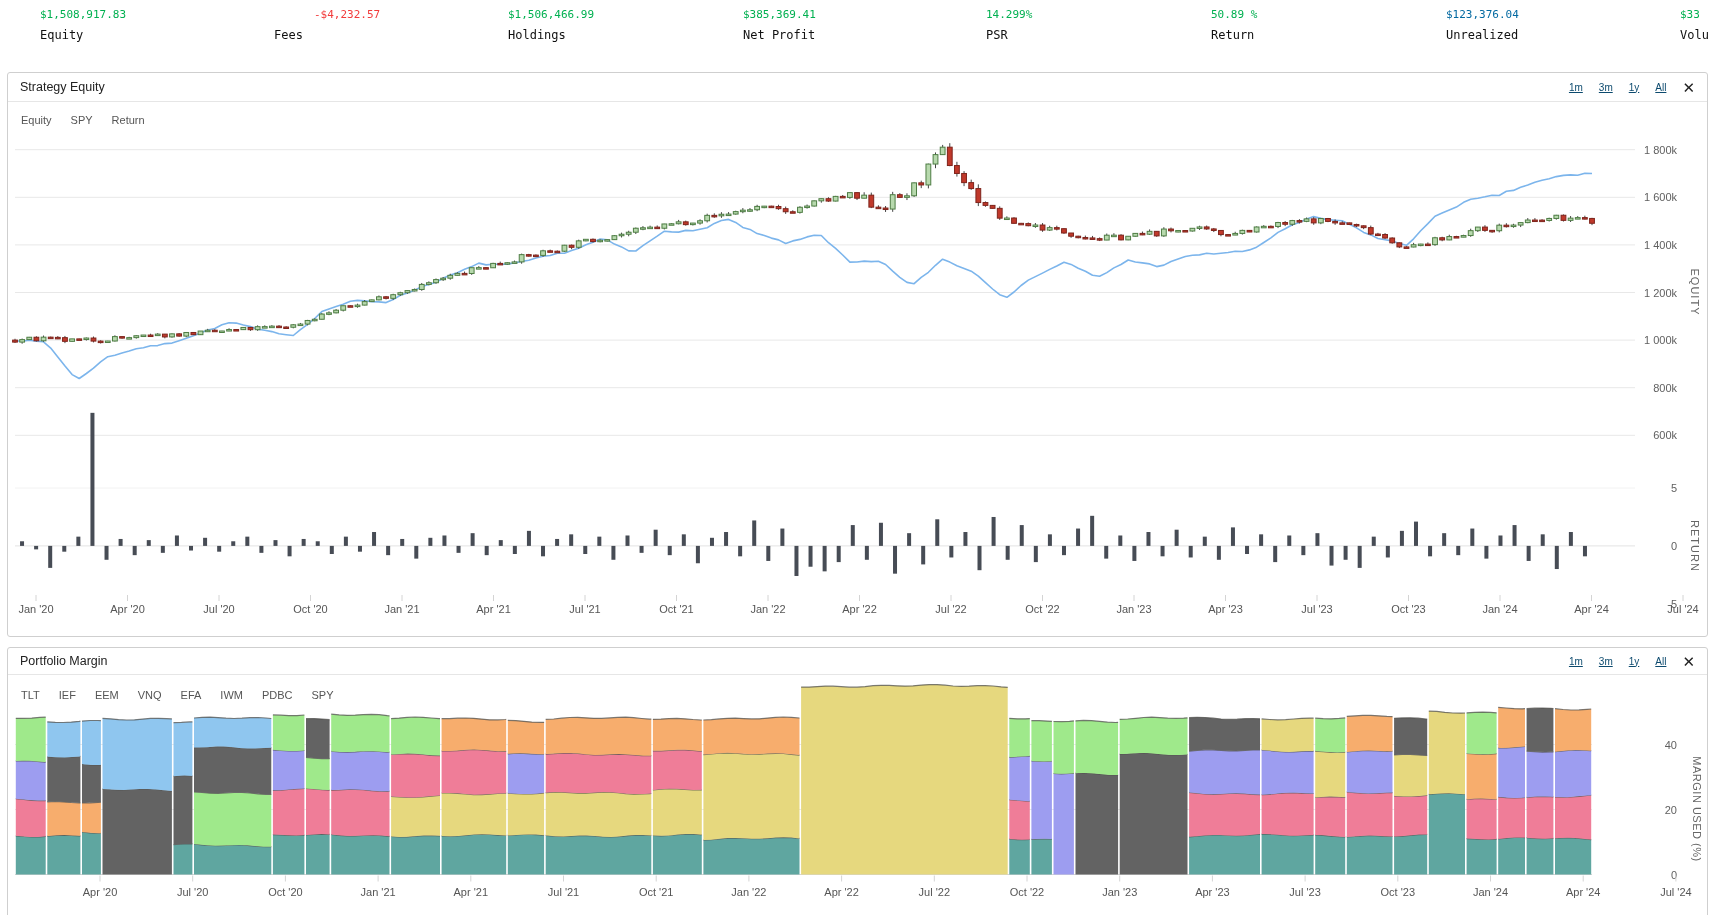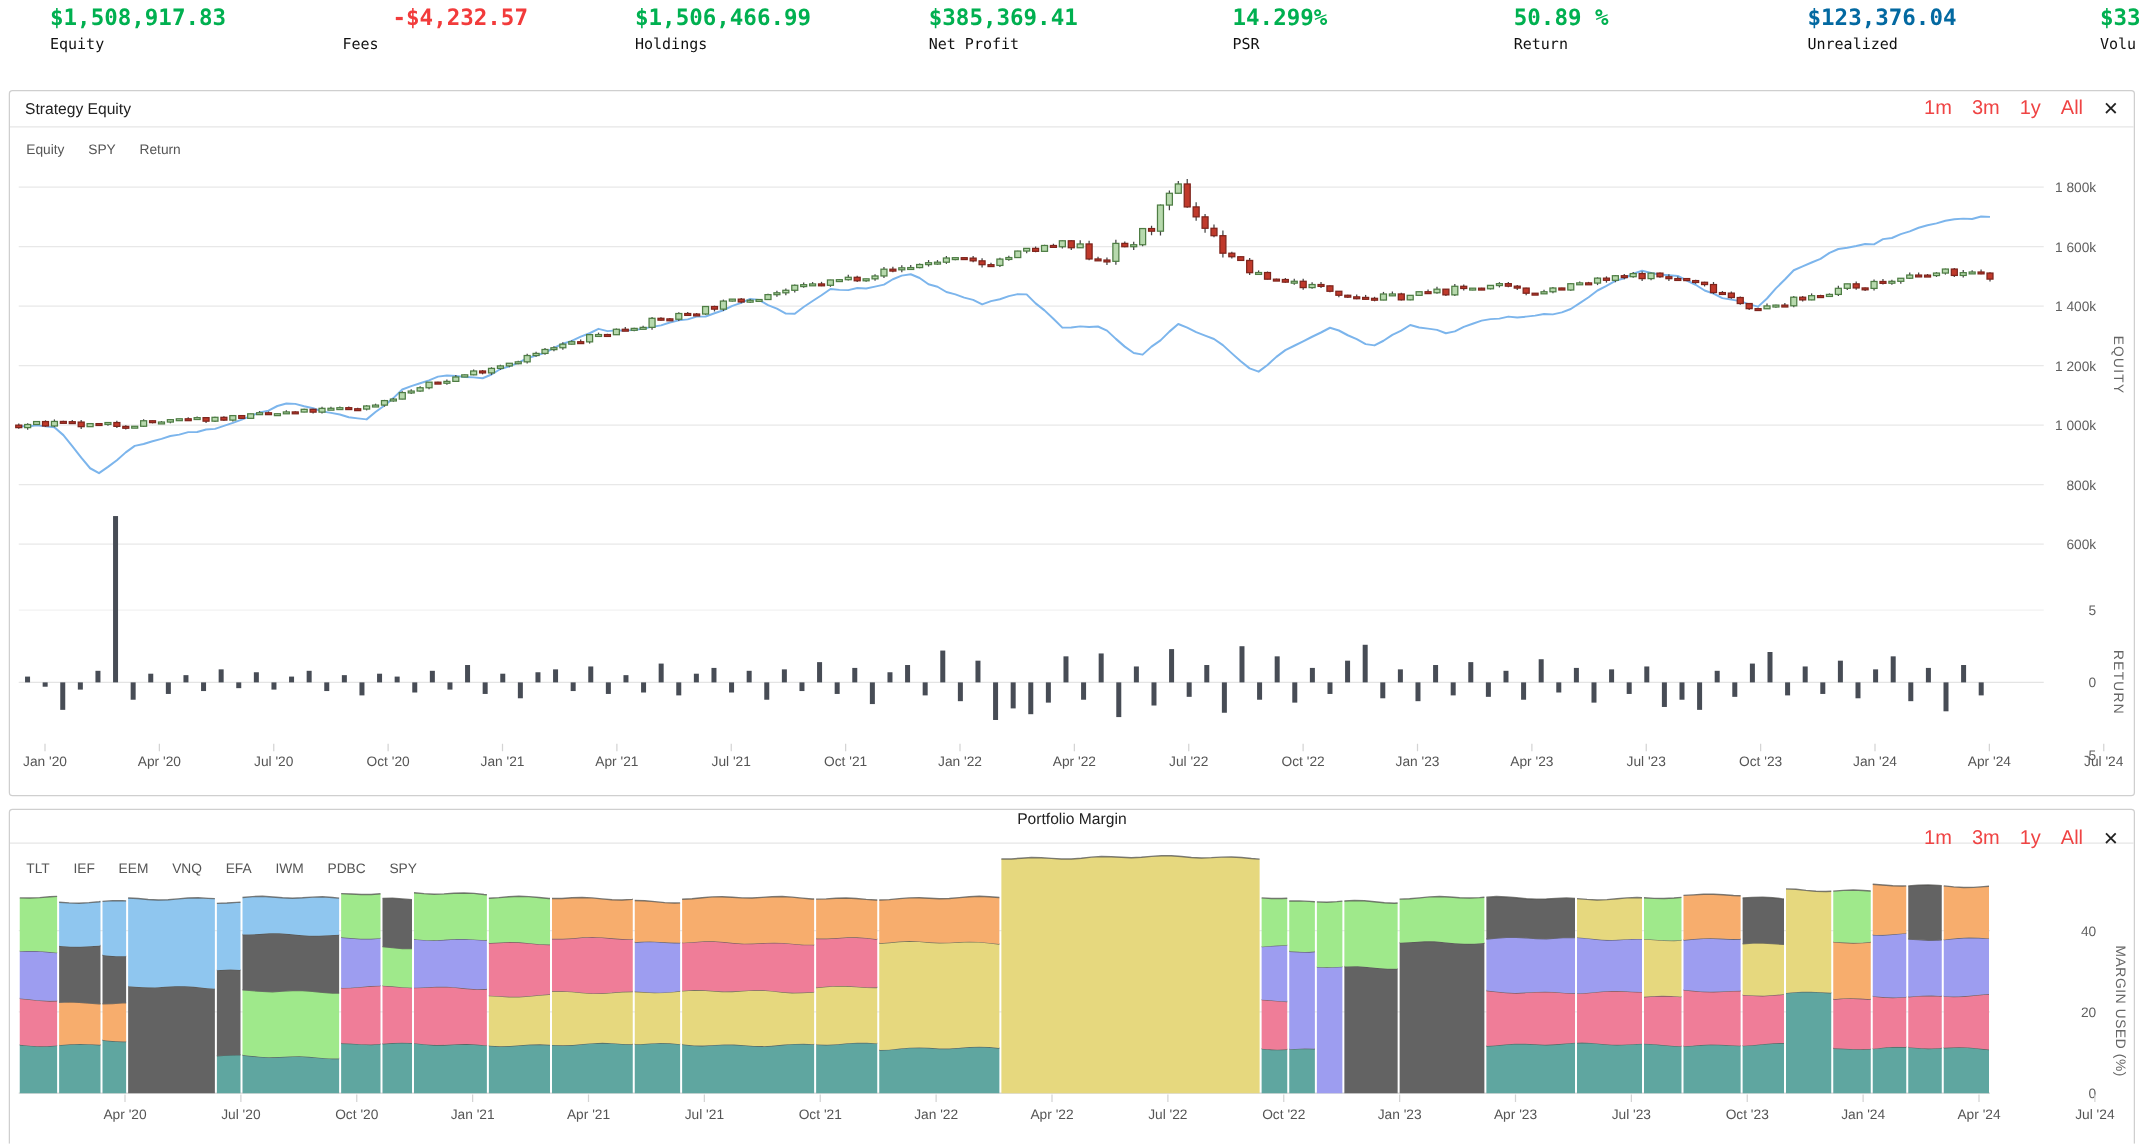--- a/index.html
+++ b/index.html
@@ -1,33 +1,33 @@
 <!DOCTYPE html>
 <html><head>
 <meta charset="utf-8">
 <style>
   html,body{margin:0;padding:0;background:#fff;}
   #app{position:relative;width:1715px;height:915px;overflow:hidden;background:#fff;
        font-family:"Liberation Sans",sans-serif;}
   
   .stats-row{position:absolute;left:0;top:0;width:1715px;height:46px;}
   .stat{position:absolute;top:6px;white-space:nowrap;font-family:"DejaVu Sans Mono",monospace;}
-  .stat-value{font-size:18px;line-height:18px;font-weight:bold;}
+  .stat-value{font-size:11px;line-height:18px;}
   .stat-label{font-size:12px;line-height:16px;color:#111;margin-top:3px;}
   
   .panel{position:absolute;left:7px;width:1701px;border:1px solid #cfcfcf;border-radius:3px;
          background:#fff;box-sizing:border-box;margin-top:15px;}
   #panel-equity{top:57px;height:565px;}
   #panel-margin{top:632px;height:271px;}
   .panel-header{display:flex;align-items:center;padding:0 12px;border-bottom:1px solid #e6e6e6;}
   #panel-equity .panel-header{height:28px;}
-  #panel-margin .panel-header{height:26px;flex-direction:column;}
+  #panel-margin .panel-header{height:26px;}
   .panel-title{font-size:12.5px;color:#222;}
   .panel-controls{margin-left:auto;display:flex;align-items:center;gap:16px;}
-  .range-btn{font-size:16px;color:#ef4444;cursor:pointer;}
+  .range-btn{font-size:10px;color:#0c4a6e;cursor:pointer;text-decoration:underline;}
   .close-btn{font-size:15px;color:#222;cursor:pointer;line-height:1;}
   .panel-body{position:relative;width:100%;}
   #panel-equity .panel-body{height:535px;}
   #panel-margin .panel-body{height:243px;}
   .chart-legend{position:absolute;left:13px;display:flex;gap:19px;z-index:2;
                 font-size:11px;color:#555;}
   #panel-equity .chart-legend{top:12px;}
   #panel-margin .chart-legend{top:14px;}
   .legend-item{cursor:pointer;}
   svg{position:absolute;left:0;top:0;font-family:"Liberation Sans",sans-serif;}

